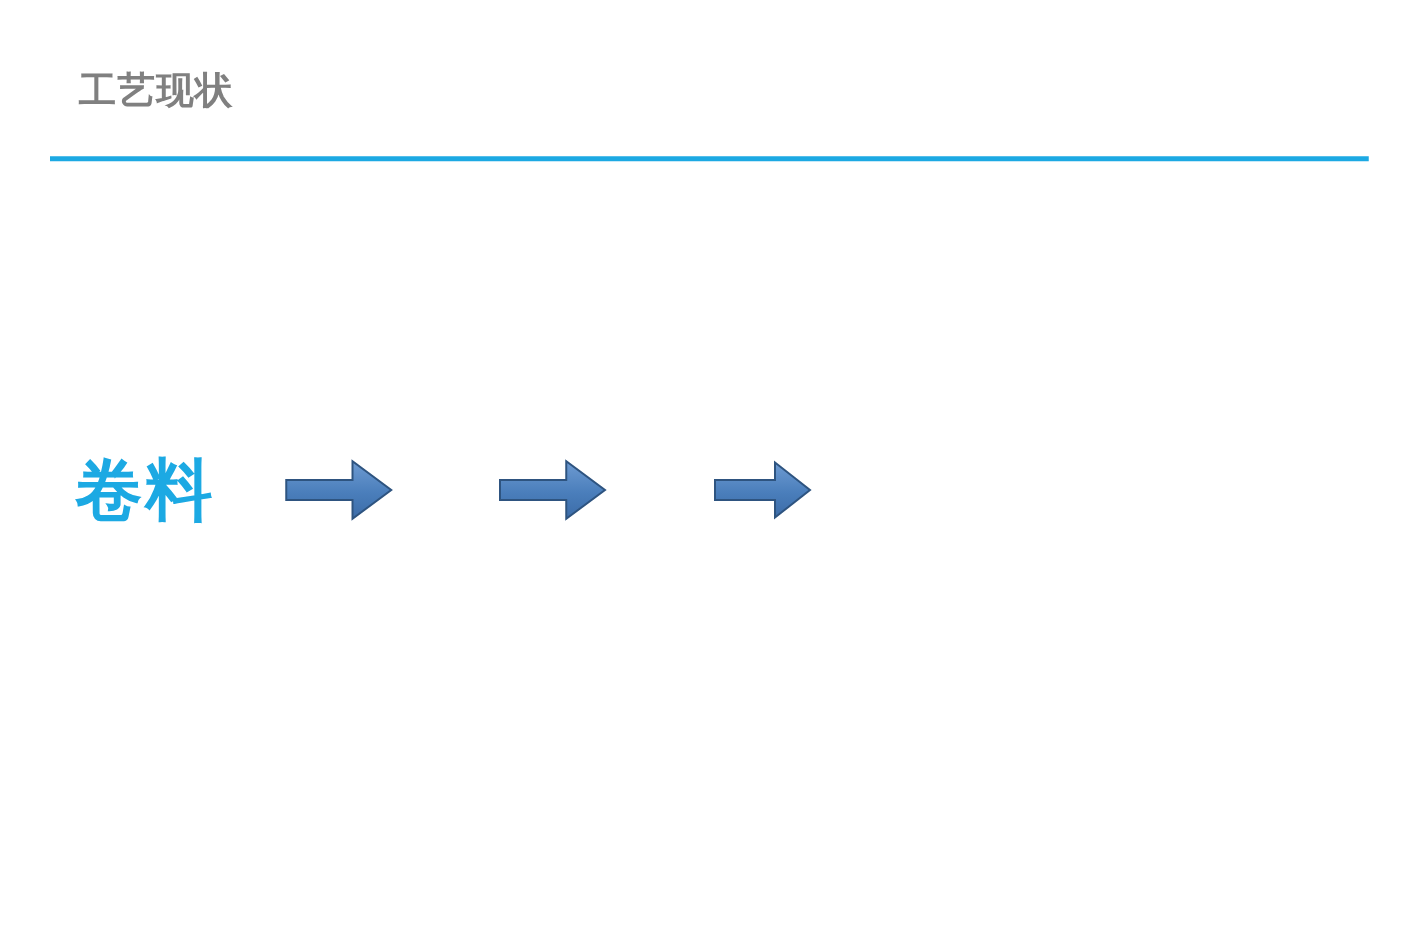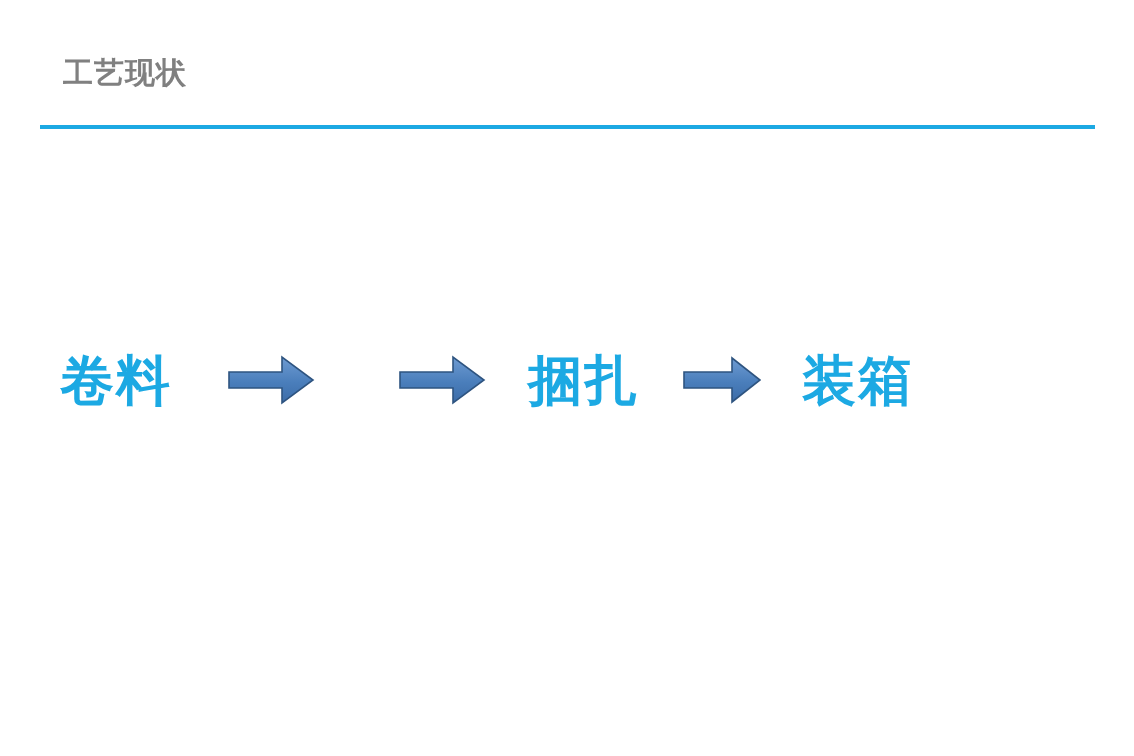--- a/index.html
+++ b/index.html
@@ -42,21 +42,21 @@
     top: 125px;
     width: 1055px;
     height: 4px;
     background: #1CA9E3;
   }
 
   
   .flow {
     position: absolute;
     left: 60px;
-    top: 336px;
+    top: 348px;
     width: 1010px;
     height: 88px;
     display: flex;
     align-items: center;
     justify-content: flex-start;
   }
 
   .flow-step {
     font-size: 54px;
     font-weight: bold;
@@ -133,38 +133,36 @@
               <stop offset="100%" stop-color="#3C6CA8"></stop>
             </linearGradient>
           </defs>
           <polygon points="2,20 55,20 55,5 86,28 55,51 55,36 2,36" fill="url(#ag2)" stroke="#2E5480" stroke-width="1.6" stroke-linejoin="miter"></polygon>
         </svg>
       </span>
     </div>
 
     <div class="gap-d"></div>
 
-    <div class="flow-step">捆扎</div>
 
     <div class="gap-e"></div>
 
     <div class="flow-arrow">
       <span>
         <svg width="80" height="52" viewBox="0 0 80 52" aria-hidden="true">
           <defs>
             <linearGradient id="ag3" x1="0" y1="0" x2="0" y2="1">
               <stop offset="0%" stop-color="#6E9BD2"></stop>
               <stop offset="55%" stop-color="#4A7EBB"></stop>
               <stop offset="100%" stop-color="#3C6CA8"></stop>
             </linearGradient>
           </defs>
           <polygon points="2,18 50,18 50,4 78,26 50,48 50,34 2,34" fill="url(#ag3)" stroke="#2E5480" stroke-width="1.6" stroke-linejoin="miter"></polygon>
         </svg>
       </span>
     </div>
 
     <div class="gap-f"></div>
 
-    <div class="flow-step">装箱</div>
 
   </div>
 
 </div>
 
 </body></html>

